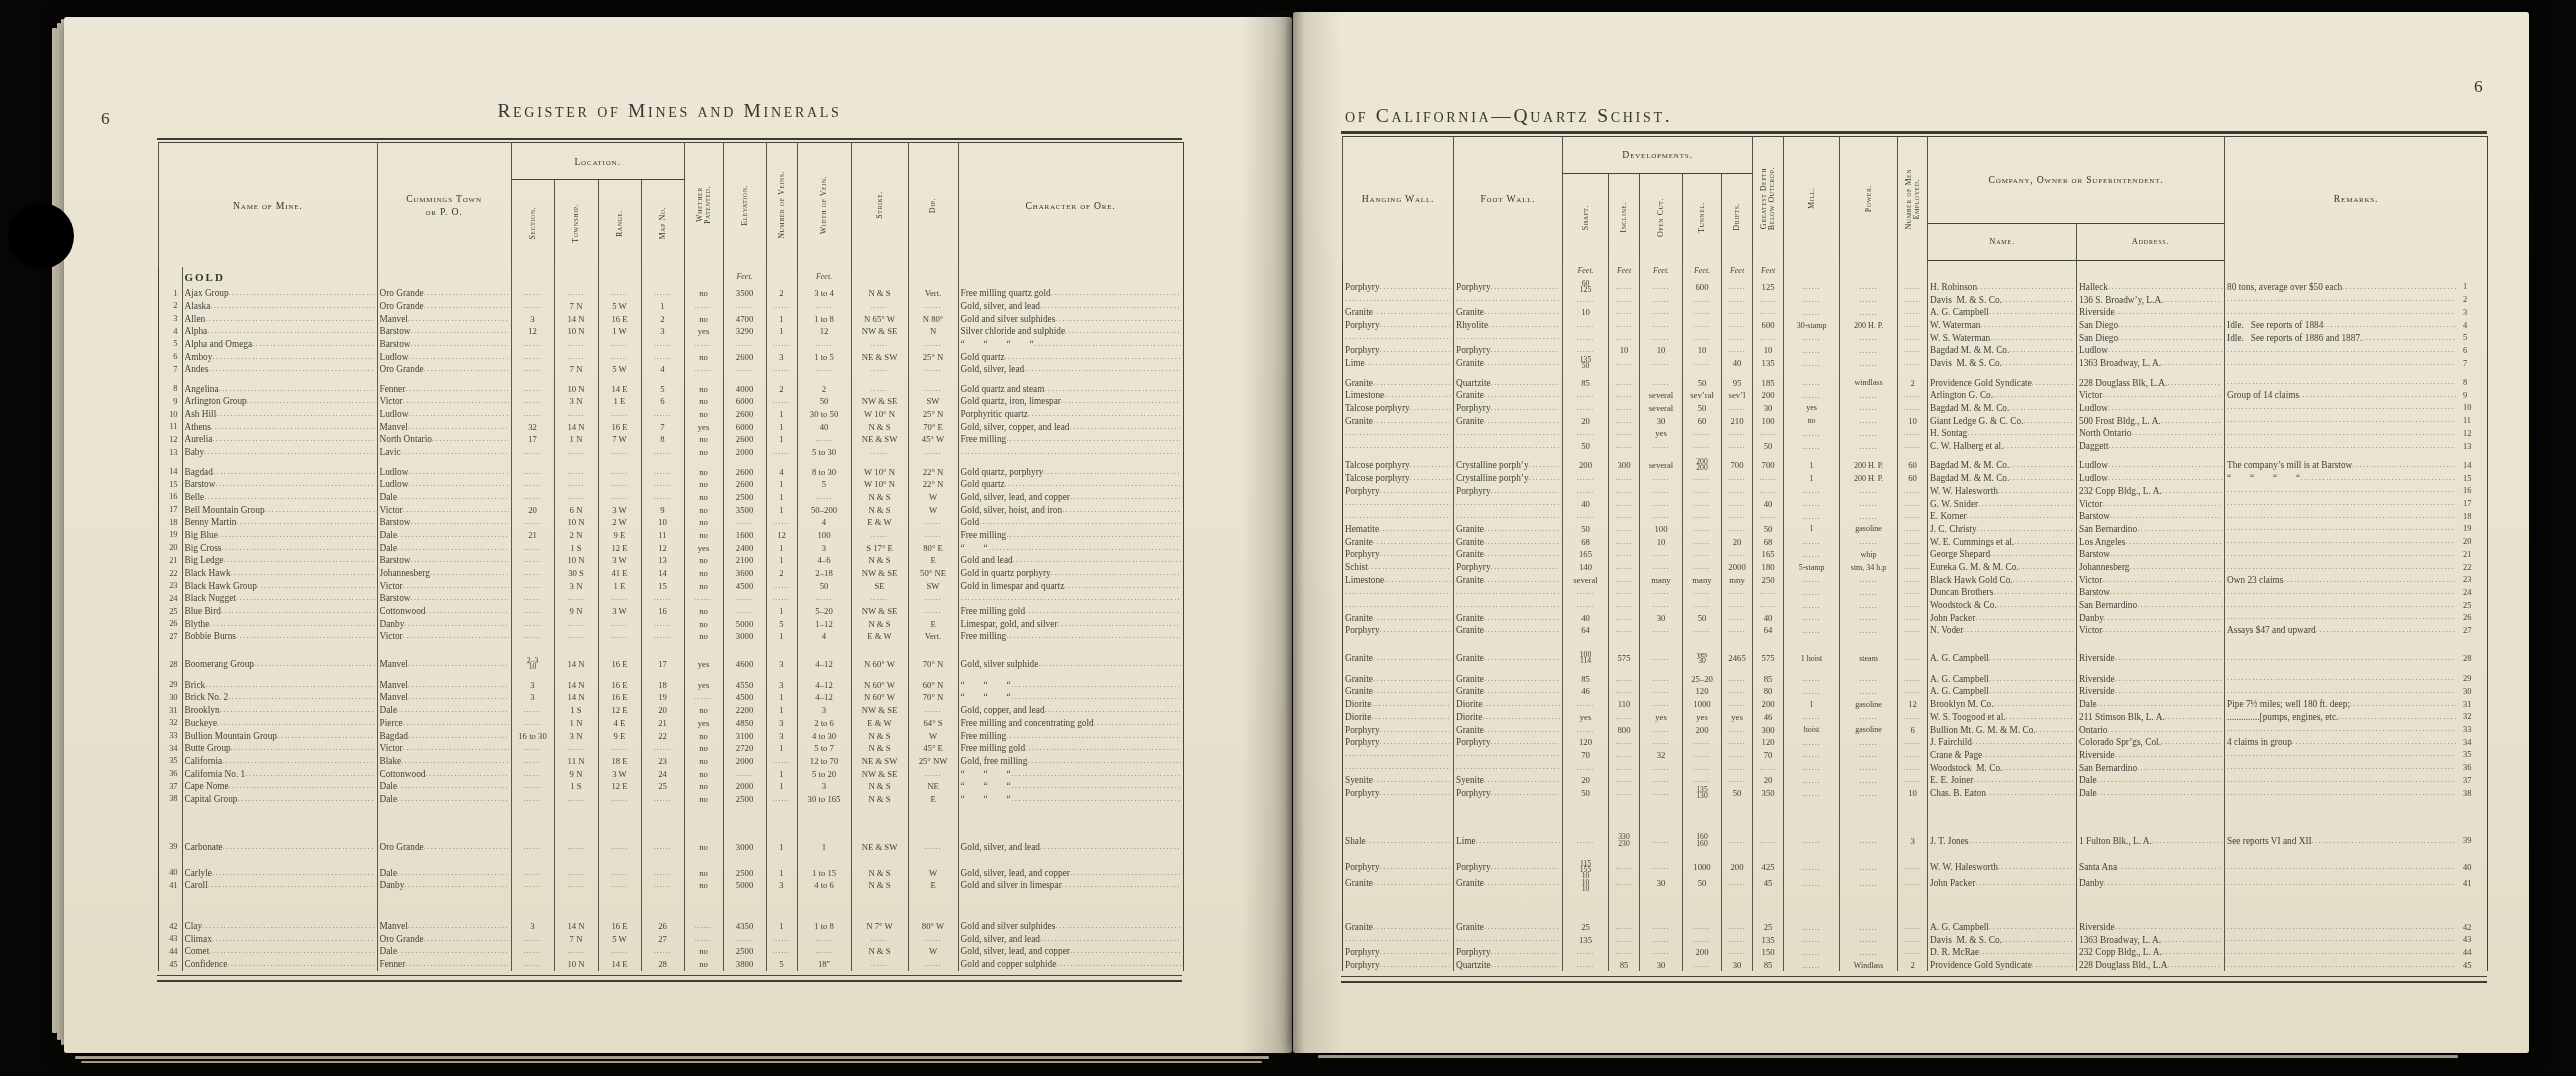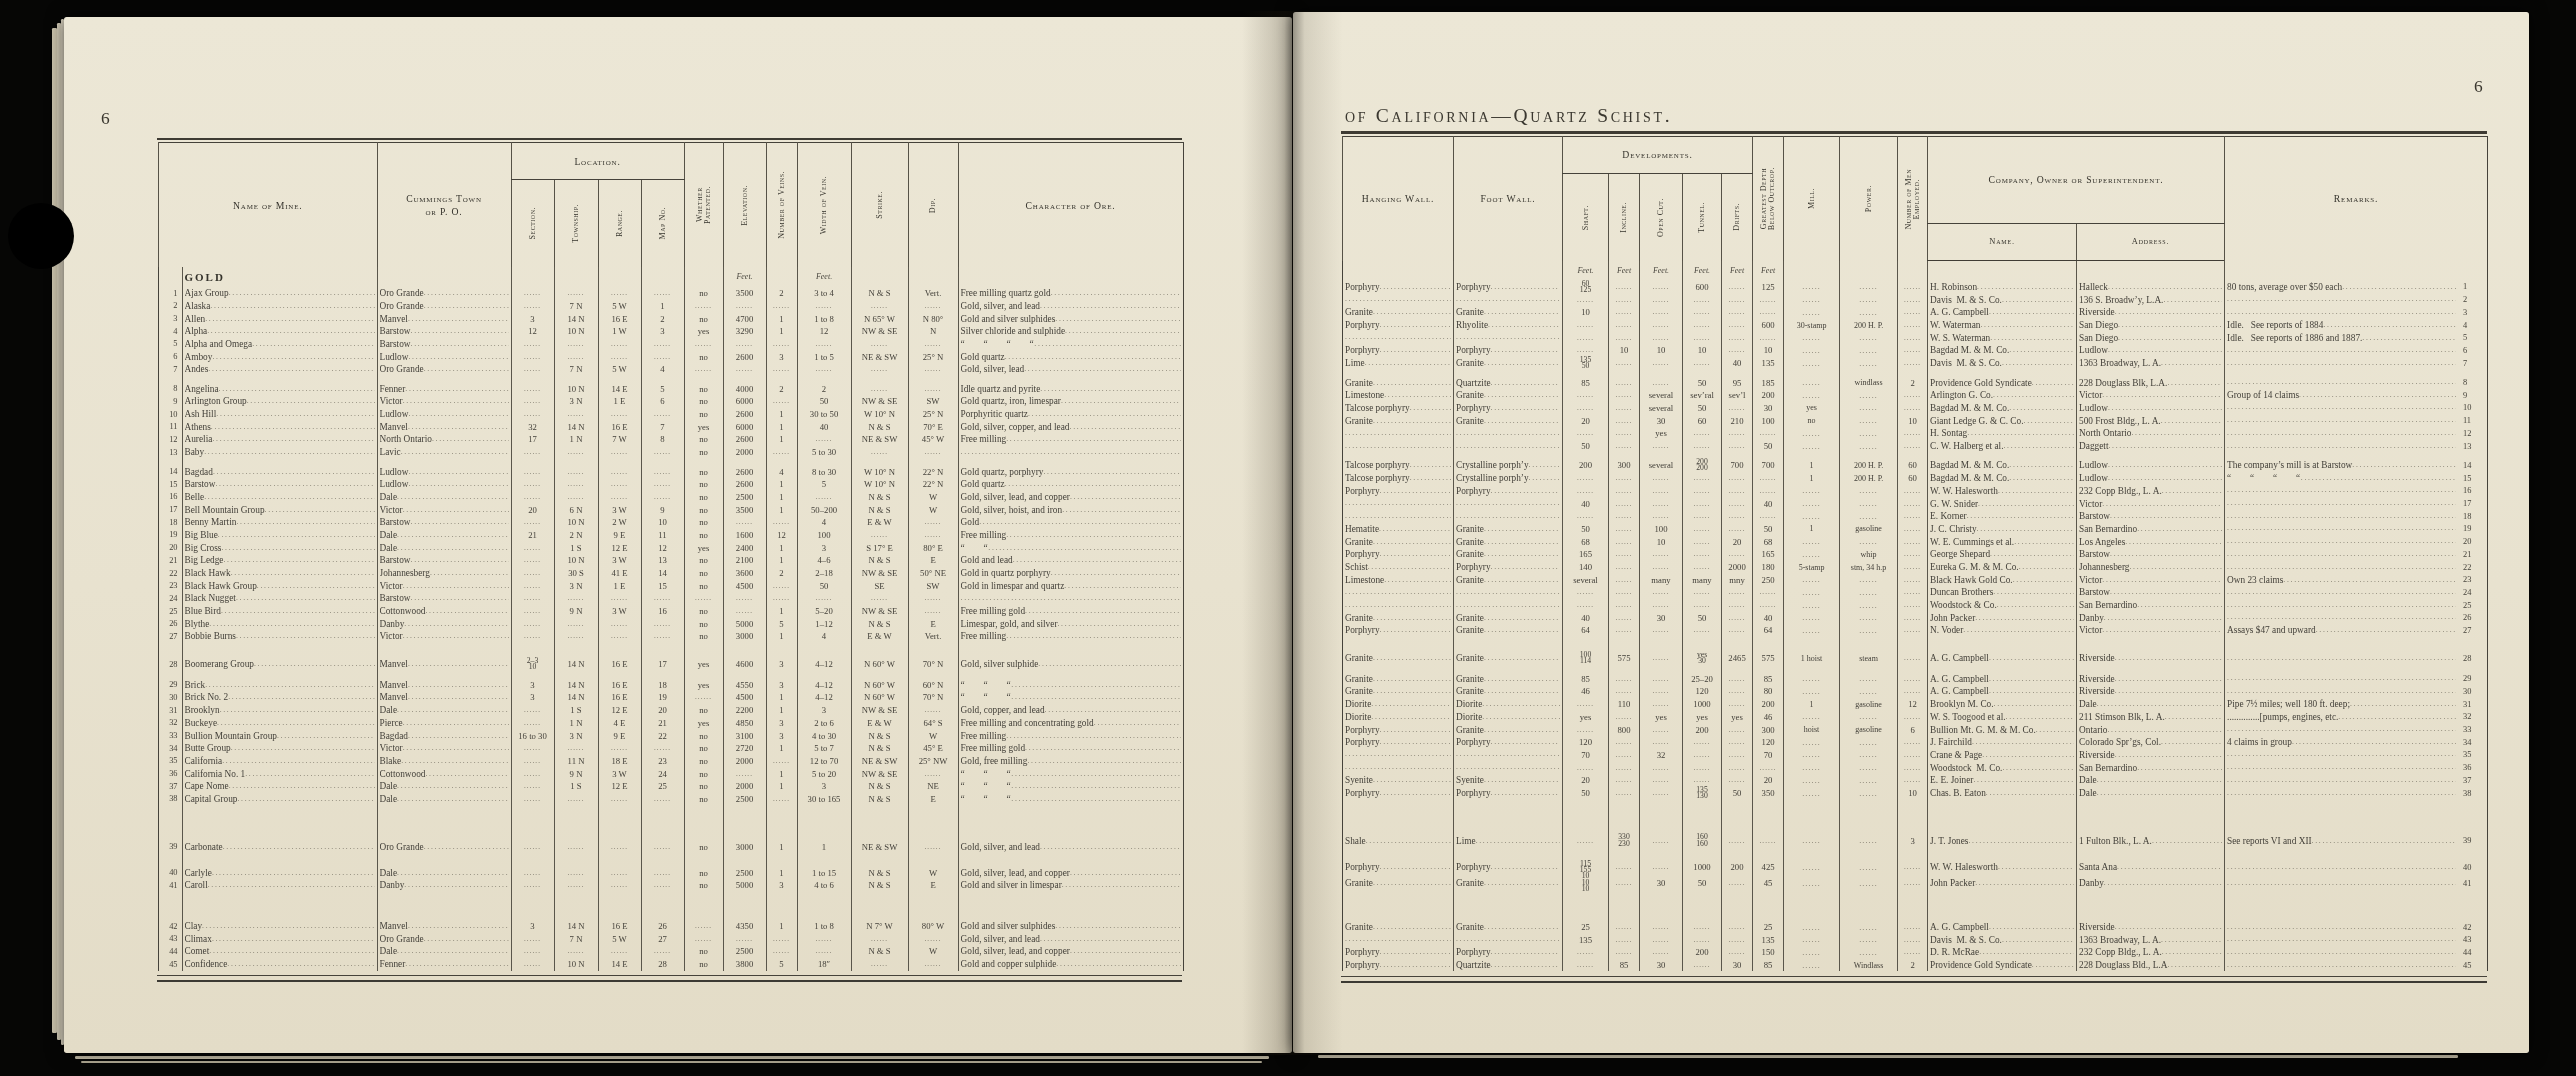--- a/index.html
+++ b/index.html
@@ -66,20 +66,21 @@
 <div id="spread">
   <div class="edge" id="edge1"></div>
   <div class="edge" id="edge2"></div>
   <div class="edge" id="edge3"></div>
   <div class="edge" id="edge-bottom1"></div>
   <div class="edge" id="edge-bottom2"></div>
   <div class="edge" id="edge-bottom3"></div>
 
   <div class="page" id="page-left">
     <div class="pnum" style="left:37px;top:91px;">6</div>
+    <div class="ptitle" style="left:94px;top:83px;width:1023px;text-align:center;">Register of Mines and Minerals</div>
     <div class="tw" id="tw-left" style="left:94px;top:125px;width:1023px;">
       <table>
         <colgroup>
           <col style="width:23.5px">
             <col style="width:195px">
             <col style="width:134px">
           <col style="width:43px">
             <col style="width:44px">
             <col style="width:43px">
             <col style="width:43px">
@@ -404,21 +405,21 @@
               <td class="num">14 E</td>
               <td class="num">5</td>
               <td class="num">no</td>
               <td class="num">4000</td>
               <td class="num">2</td>
               <td class="num">2</td>
               <td class="num dots">......</td>
               <td class="num dots">......</td>
               <td class="txt fr">
                 <span class="wrap">
-                  <span class="v">Idle quartz and pyrite</span>
+                  <span class="v">Gold quartz and steam</span>
                 </span>
               </td>
             </tr>
             <tr>
               <td class="rowno nb fl">9</td>
               <td class="txt">
                 <span class="wrap">
                   <span class="v">Arlington Group</span>
                 </span>
               </td>

